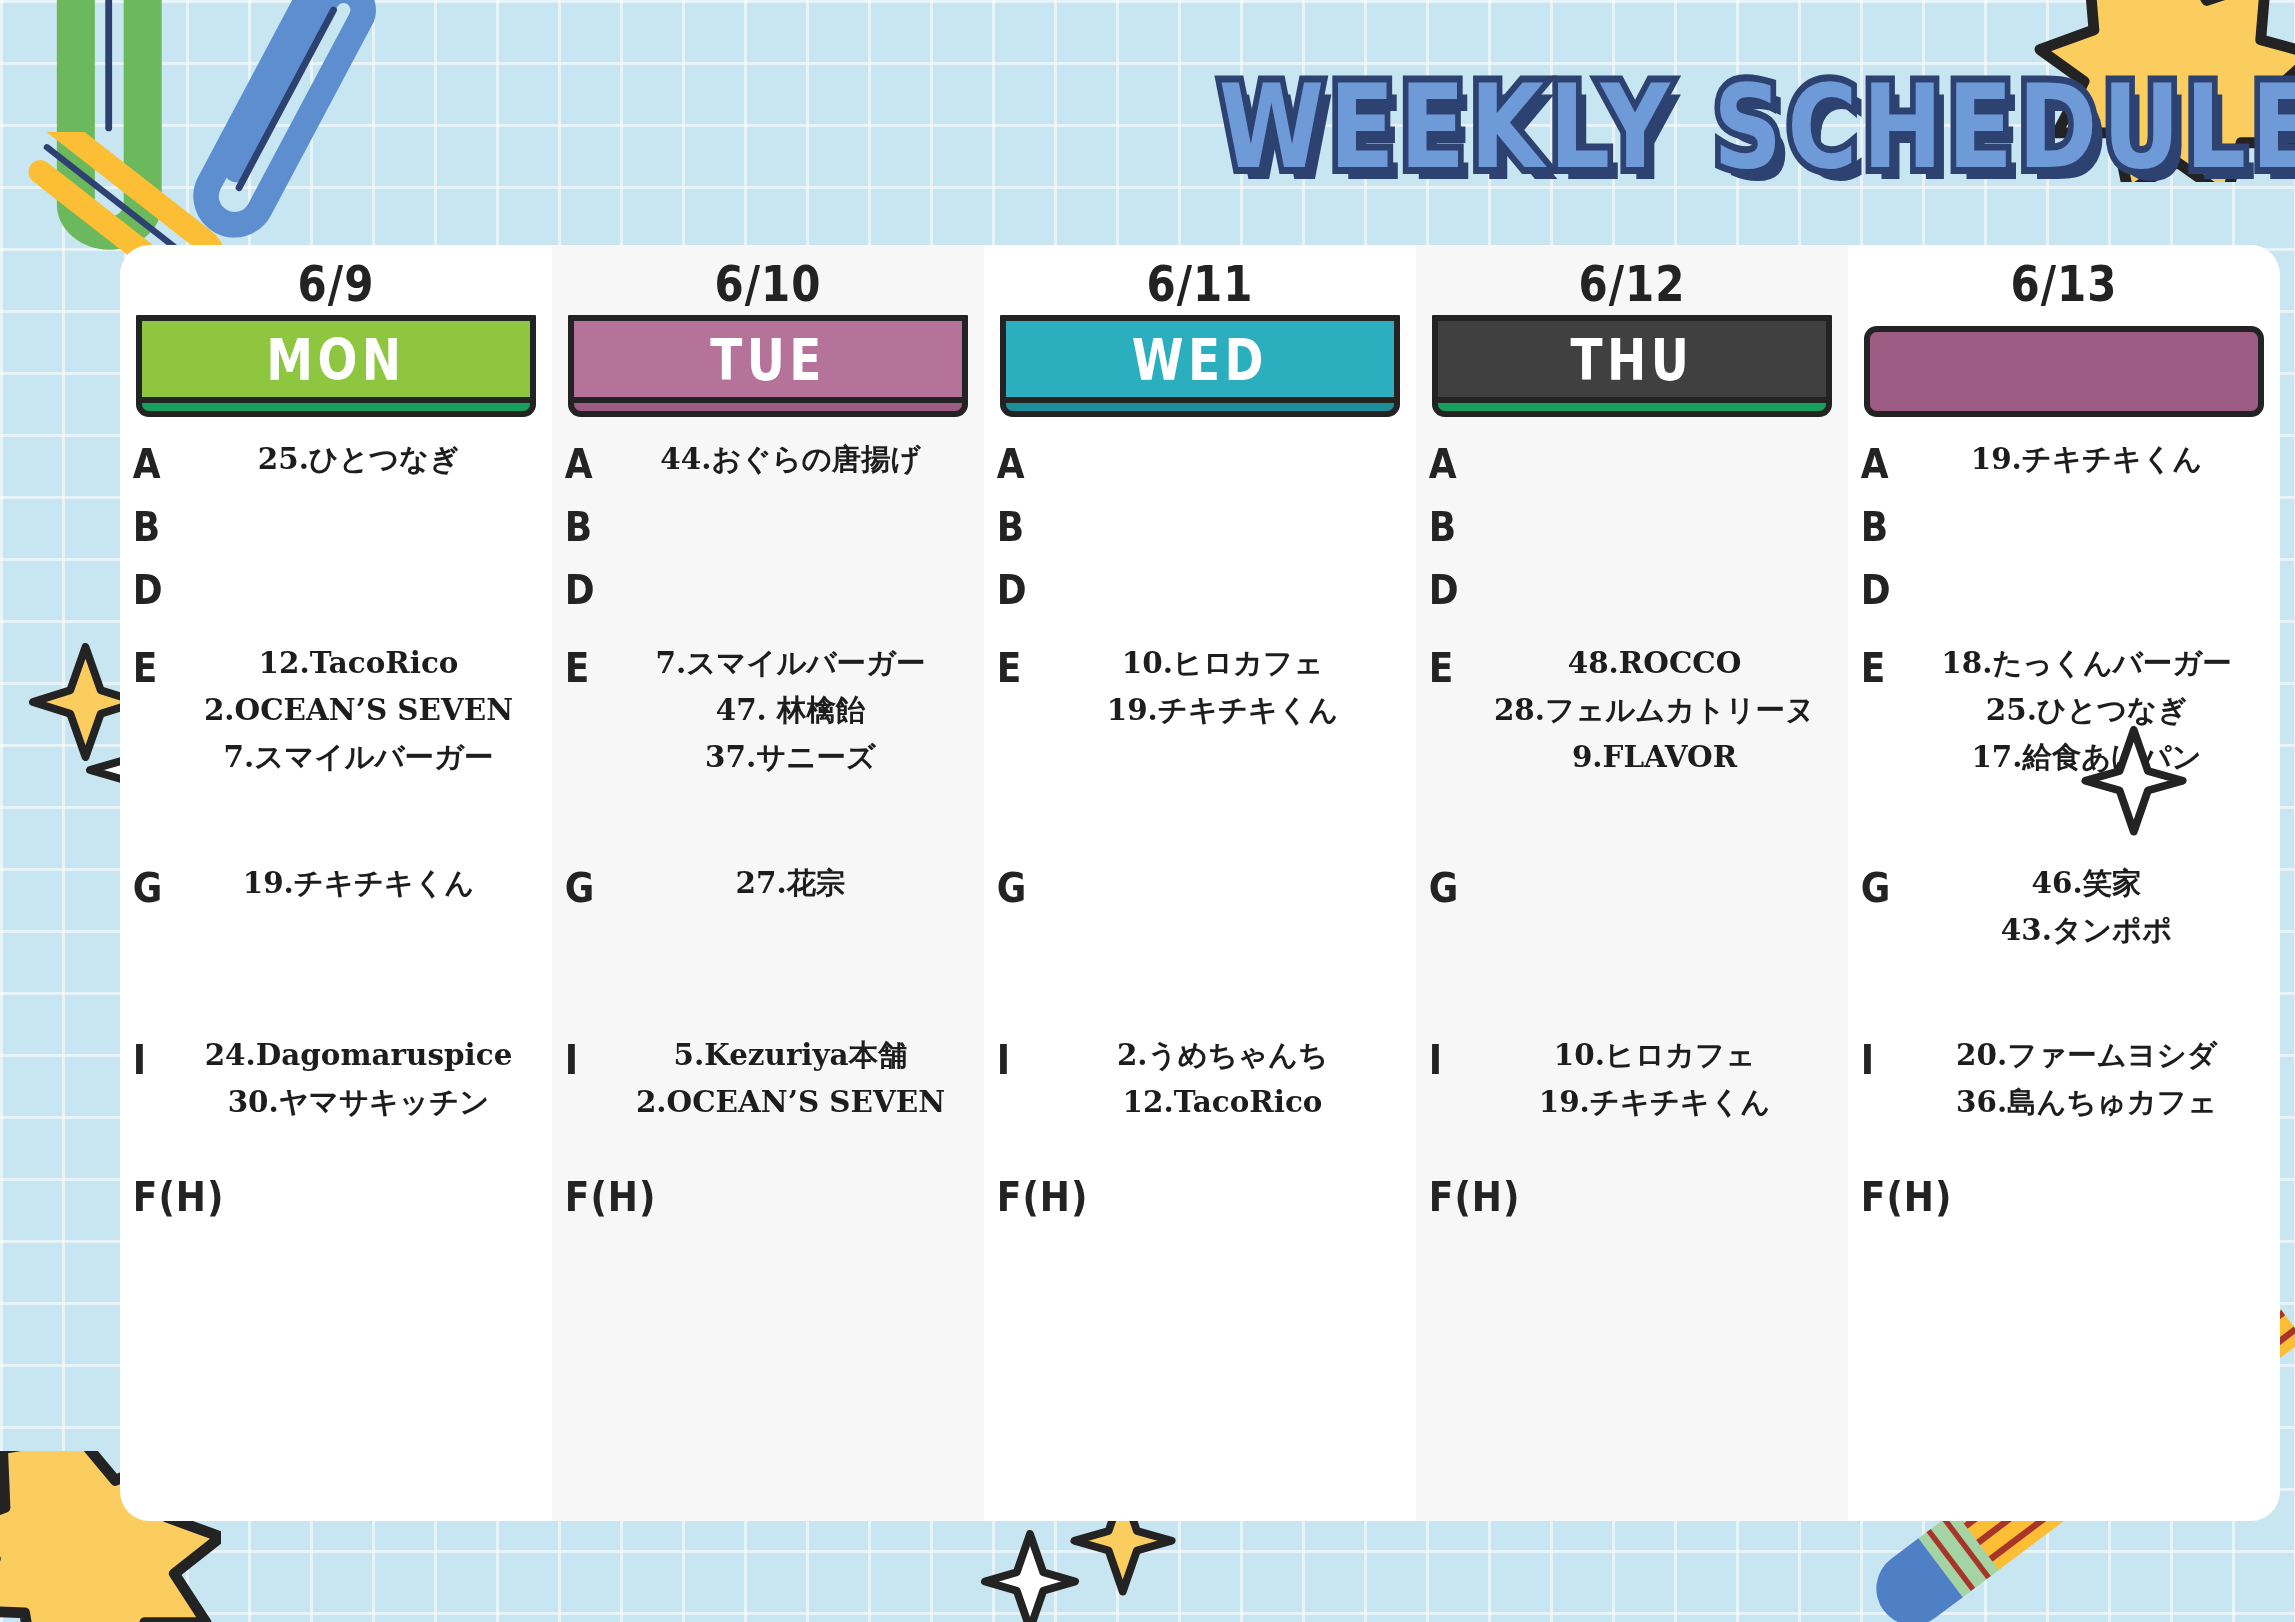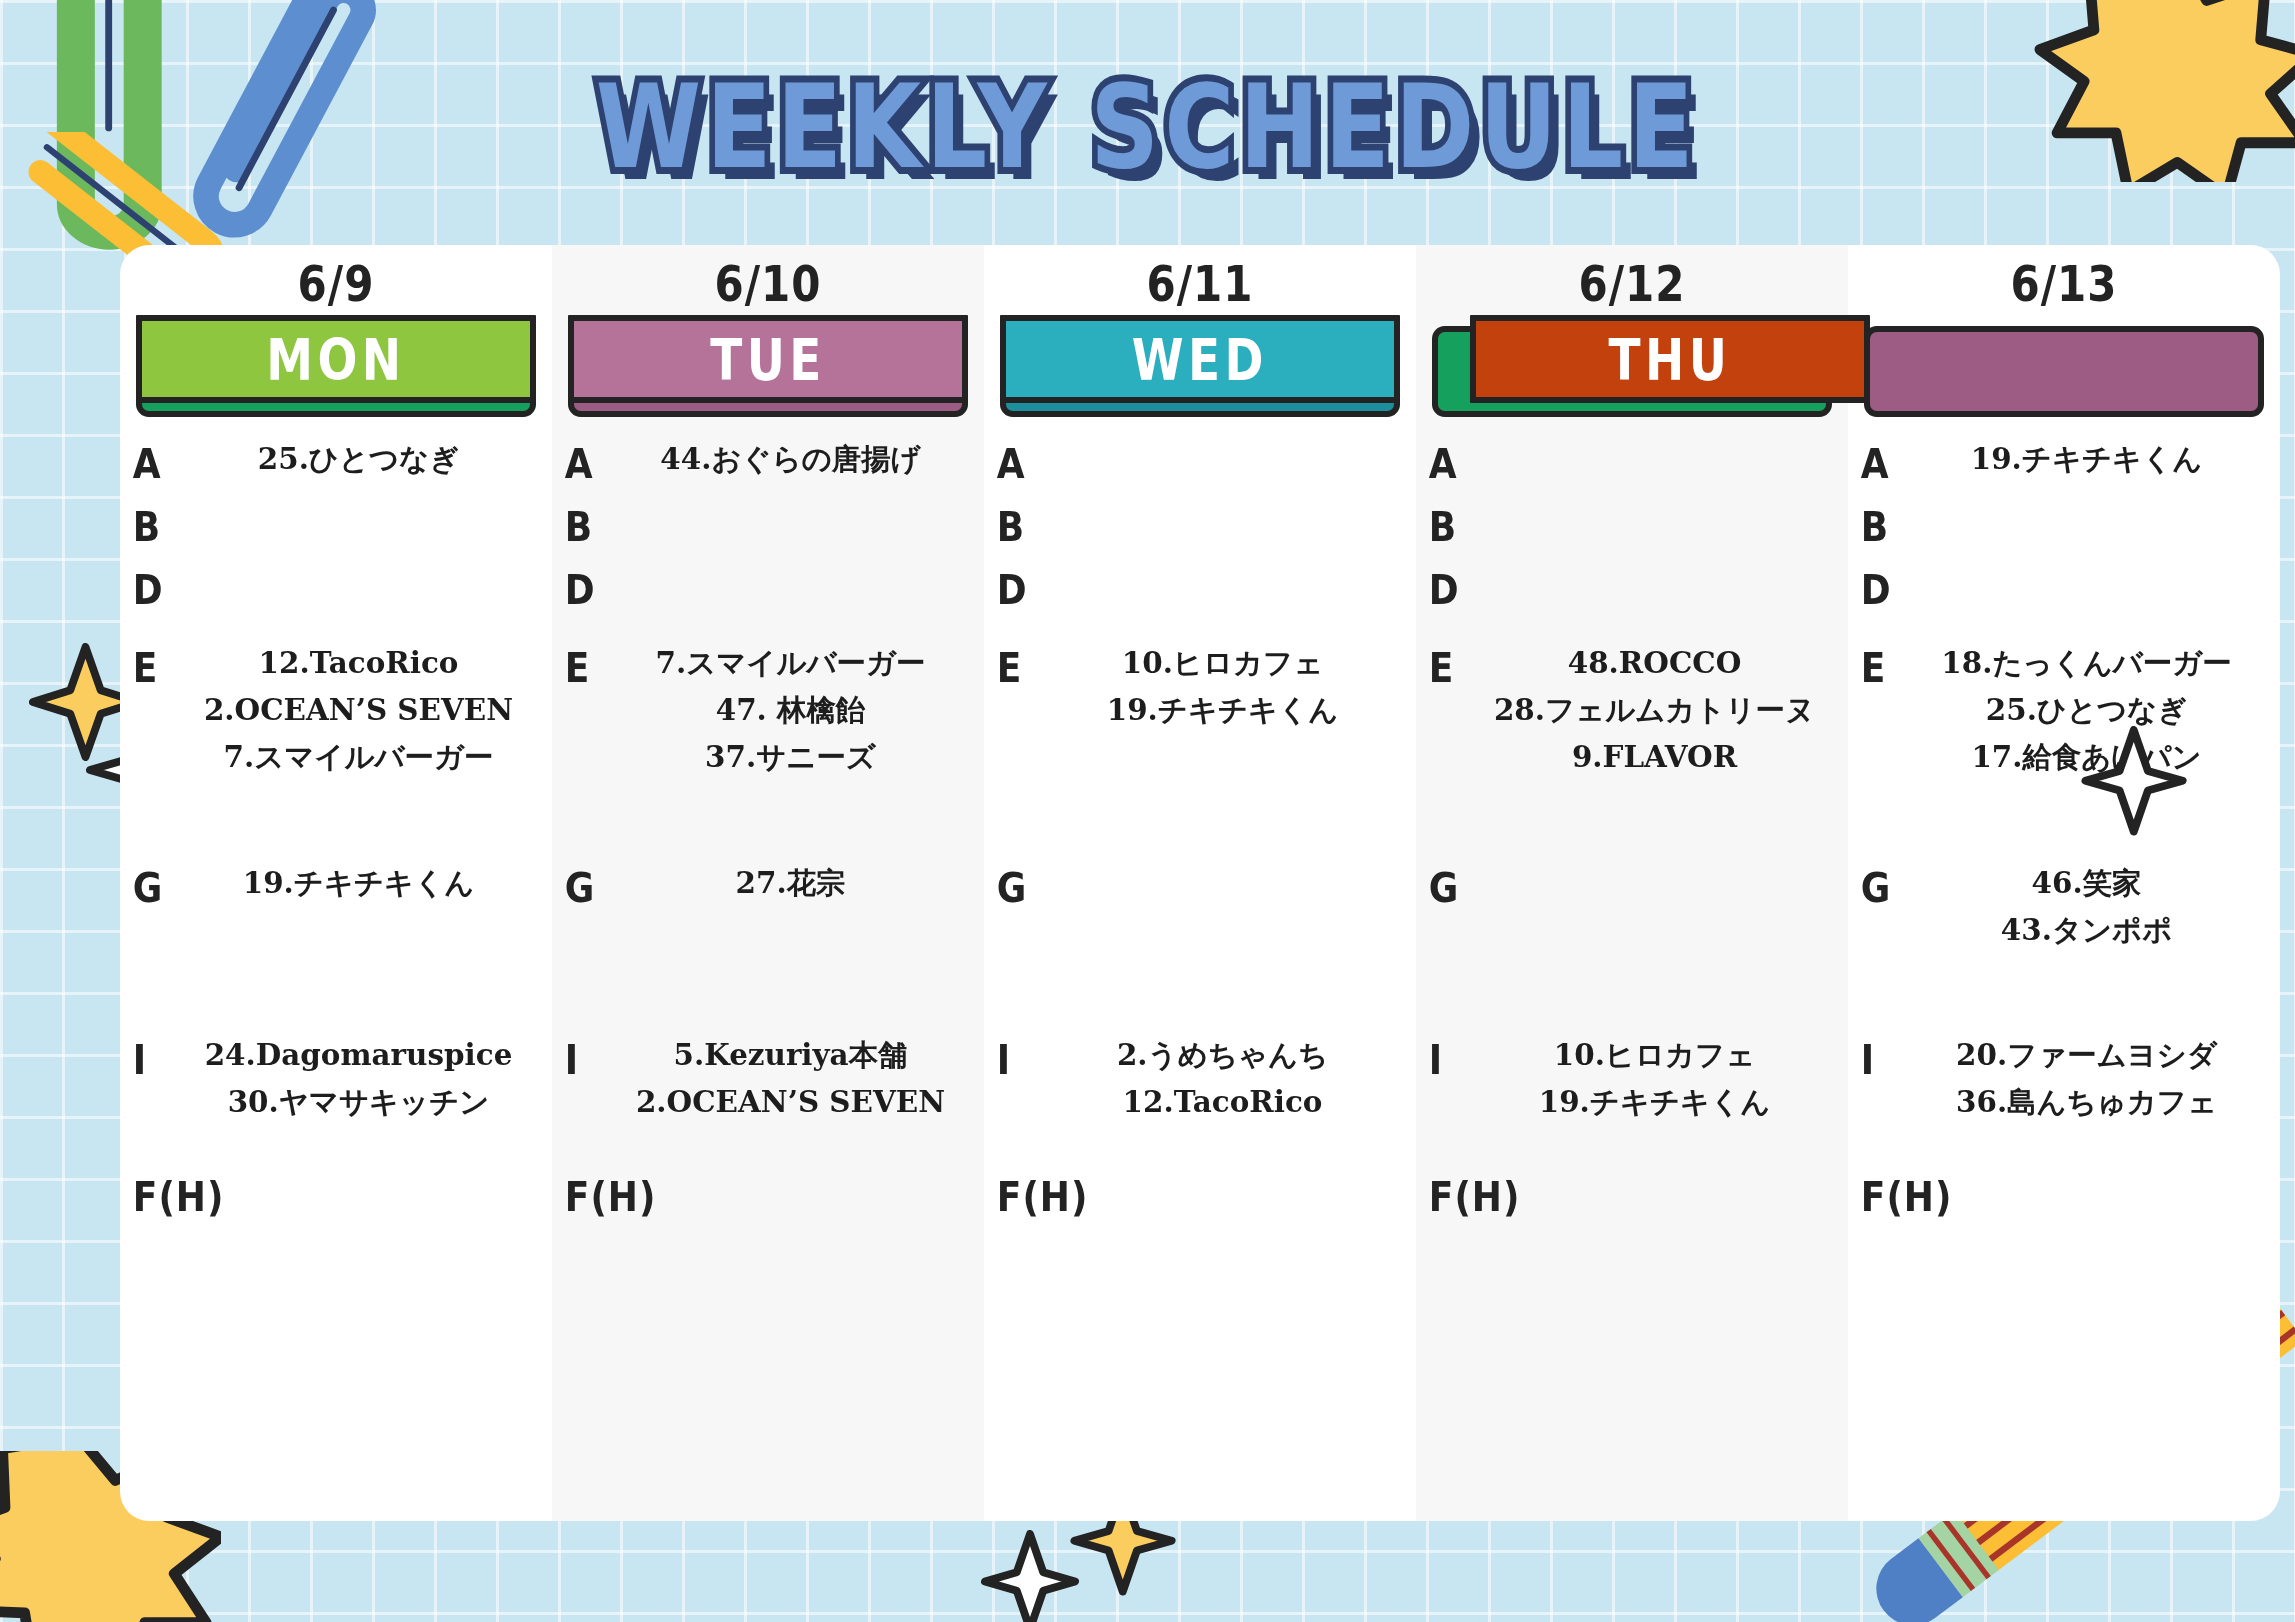--- a/index.html
+++ b/index.html
@@ -21,21 +21,21 @@
     background-size: 62px 62px;
     z-index: 0;
   }
 
   
   .deco { position: absolute; z-index: 1; pointer-events: none; }
 
   
   #title-wrap {
     position: absolute; top: 74px; left: 0; width: 100%;
-    text-align: center; z-index: 4;
+    text-align: right; z-index: 4;
   }
   #title-text {
     display: inline-block;
     font-family: "DejaVu Sans", sans-serif;
     font-weight: 900;
     font-size: 91px;
     letter-spacing: 4.9px;
     color: #6f9ad8;
     -webkit-text-stroke: 10.8px #2e4271;
     paint-order: stroke fill;
@@ -349,21 +349,21 @@
         <div class="row row-f">
           <div class="row-key">F(H)</div>
           <div class="row-items"></div>
         </div>
       </div>
     </div>
     <div class="day-col alt">
       <div class="date-label">6/12</div>
       <div class="daybar-wrap">
         <div class="daybar-shadow" style="background: rgb(22, 160, 94);"></div>
-        <div class="daybar" style="background: #c2410c; margin-left: 38px;">
+        <div class="daybar" style="background: #404040;">
           <span class="daybar-label">THU</span>
         </div>
       </div>
       <div class="rows">
         <div class="row row-a">
           <div class="row-key">A</div>
           <div class="row-items"></div>
         </div>
         <div class="row row-b">
           <div class="row-key">B</div>

